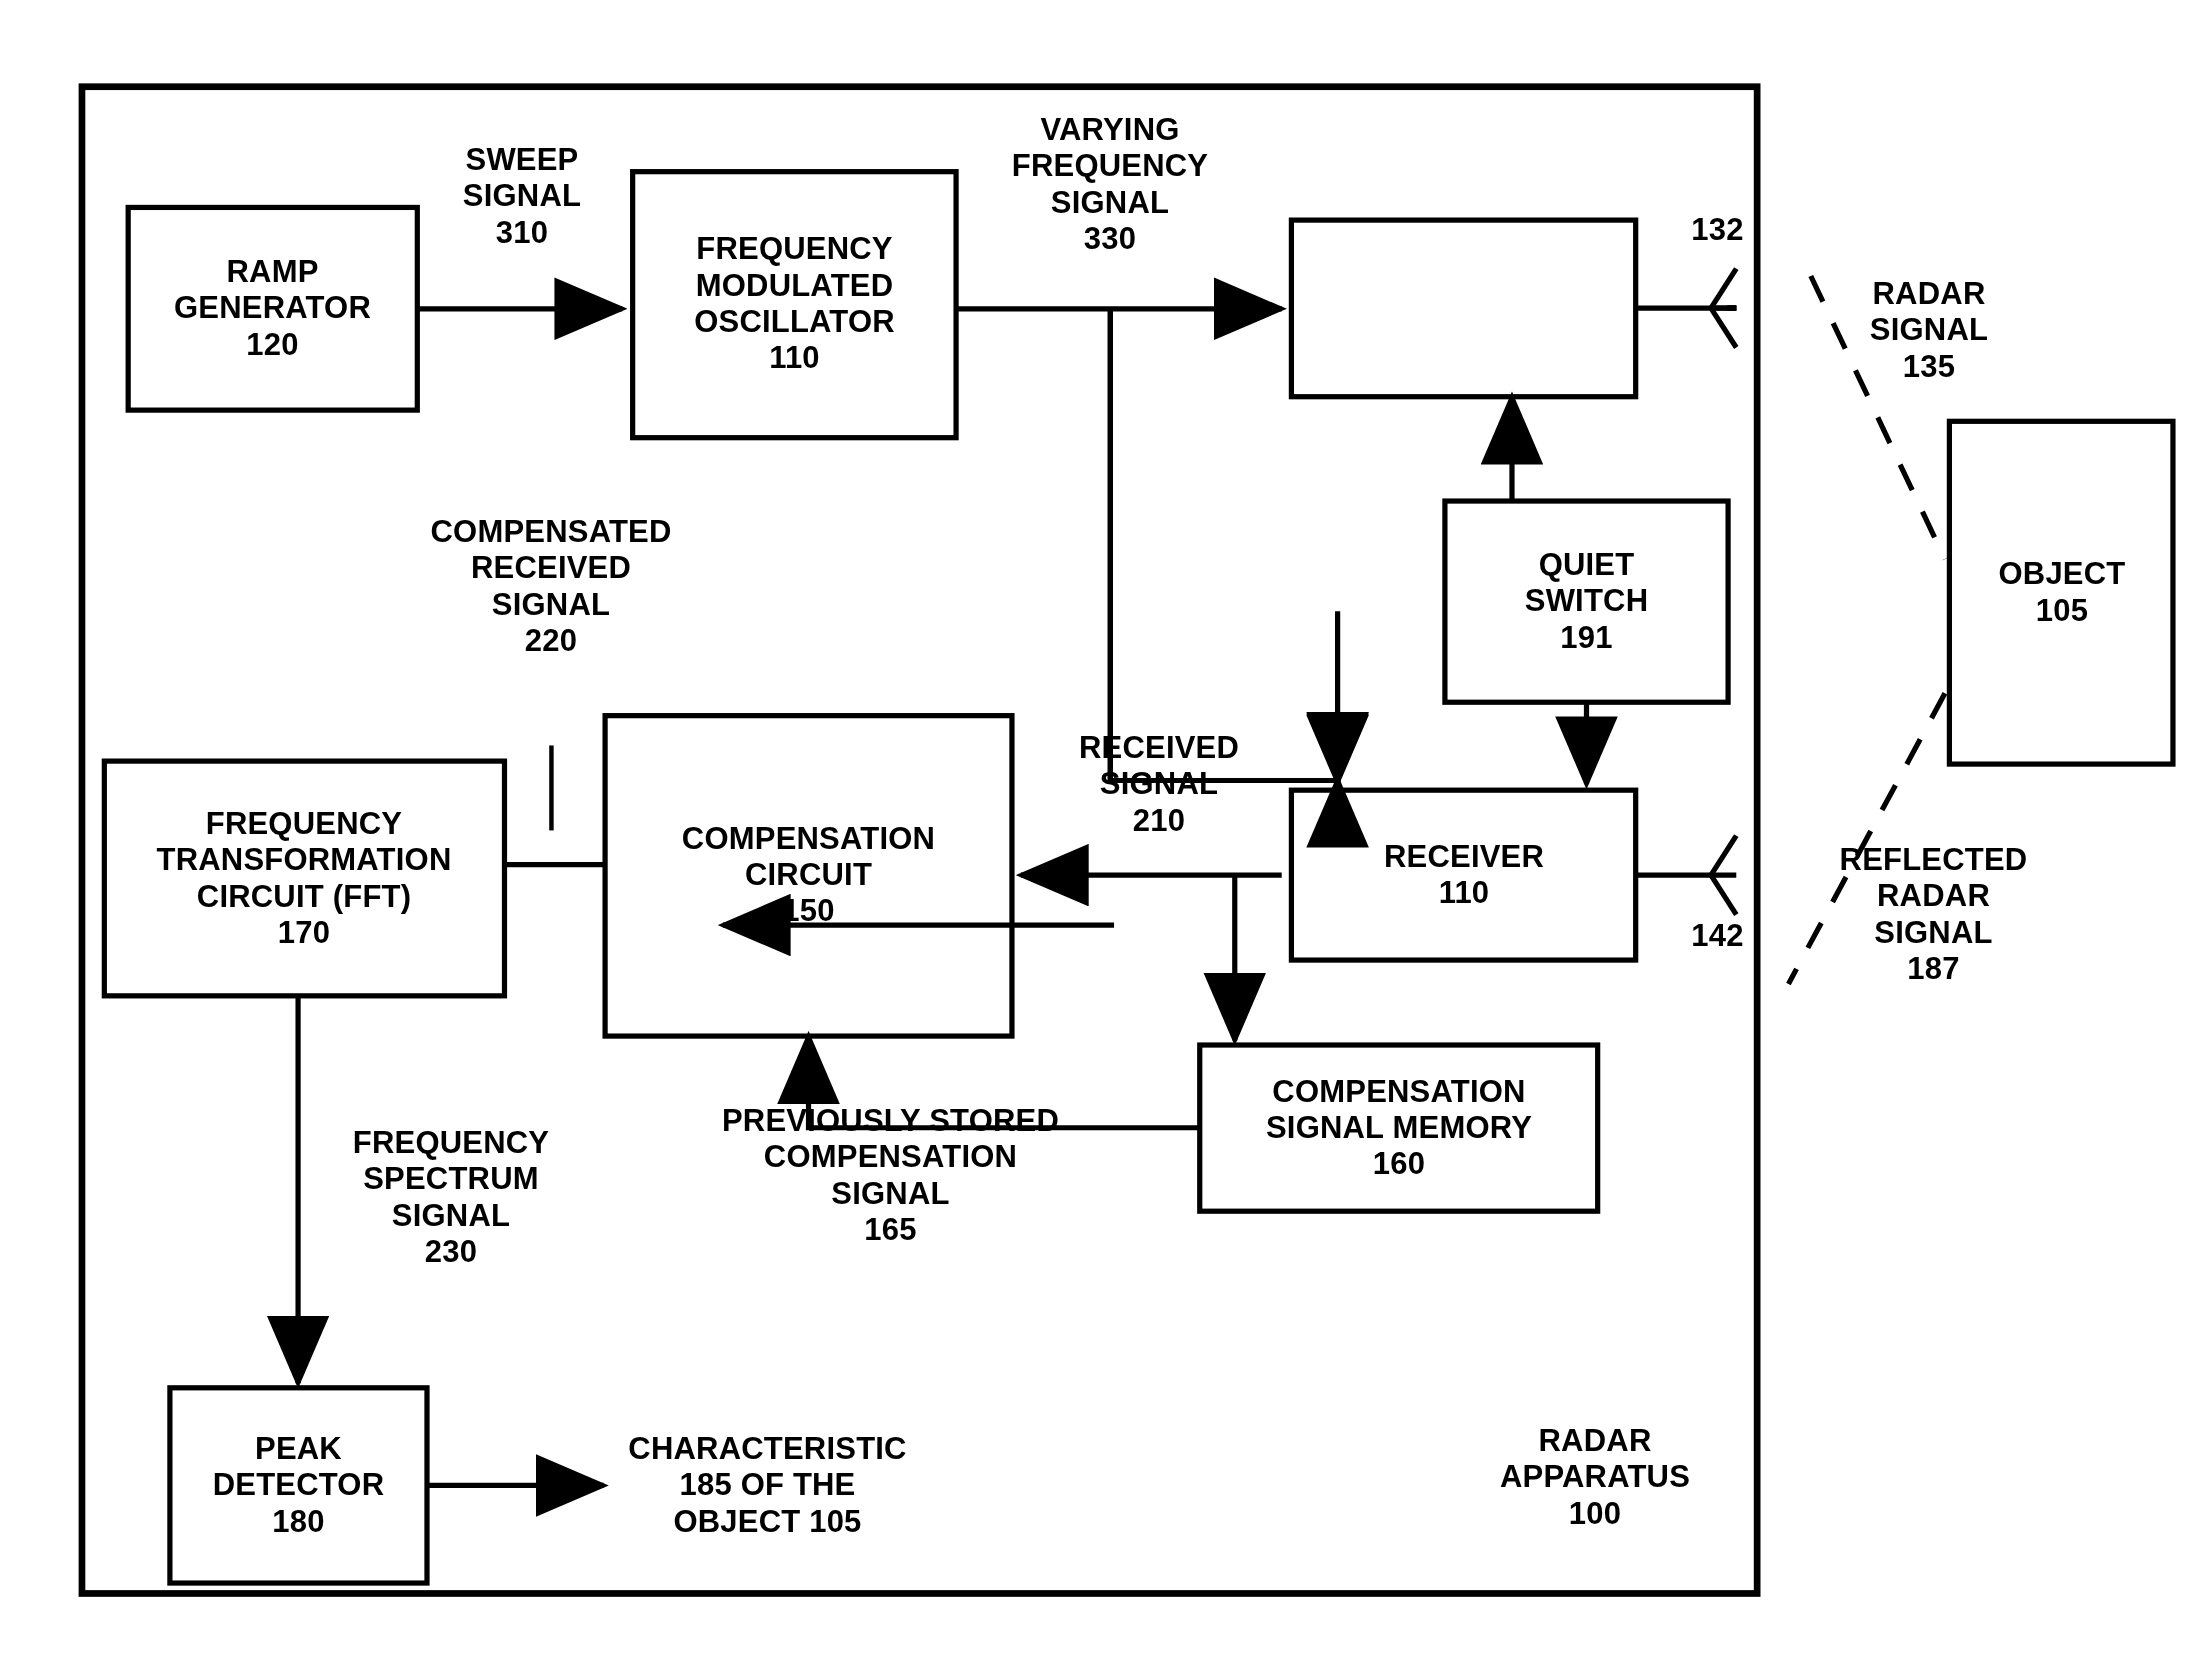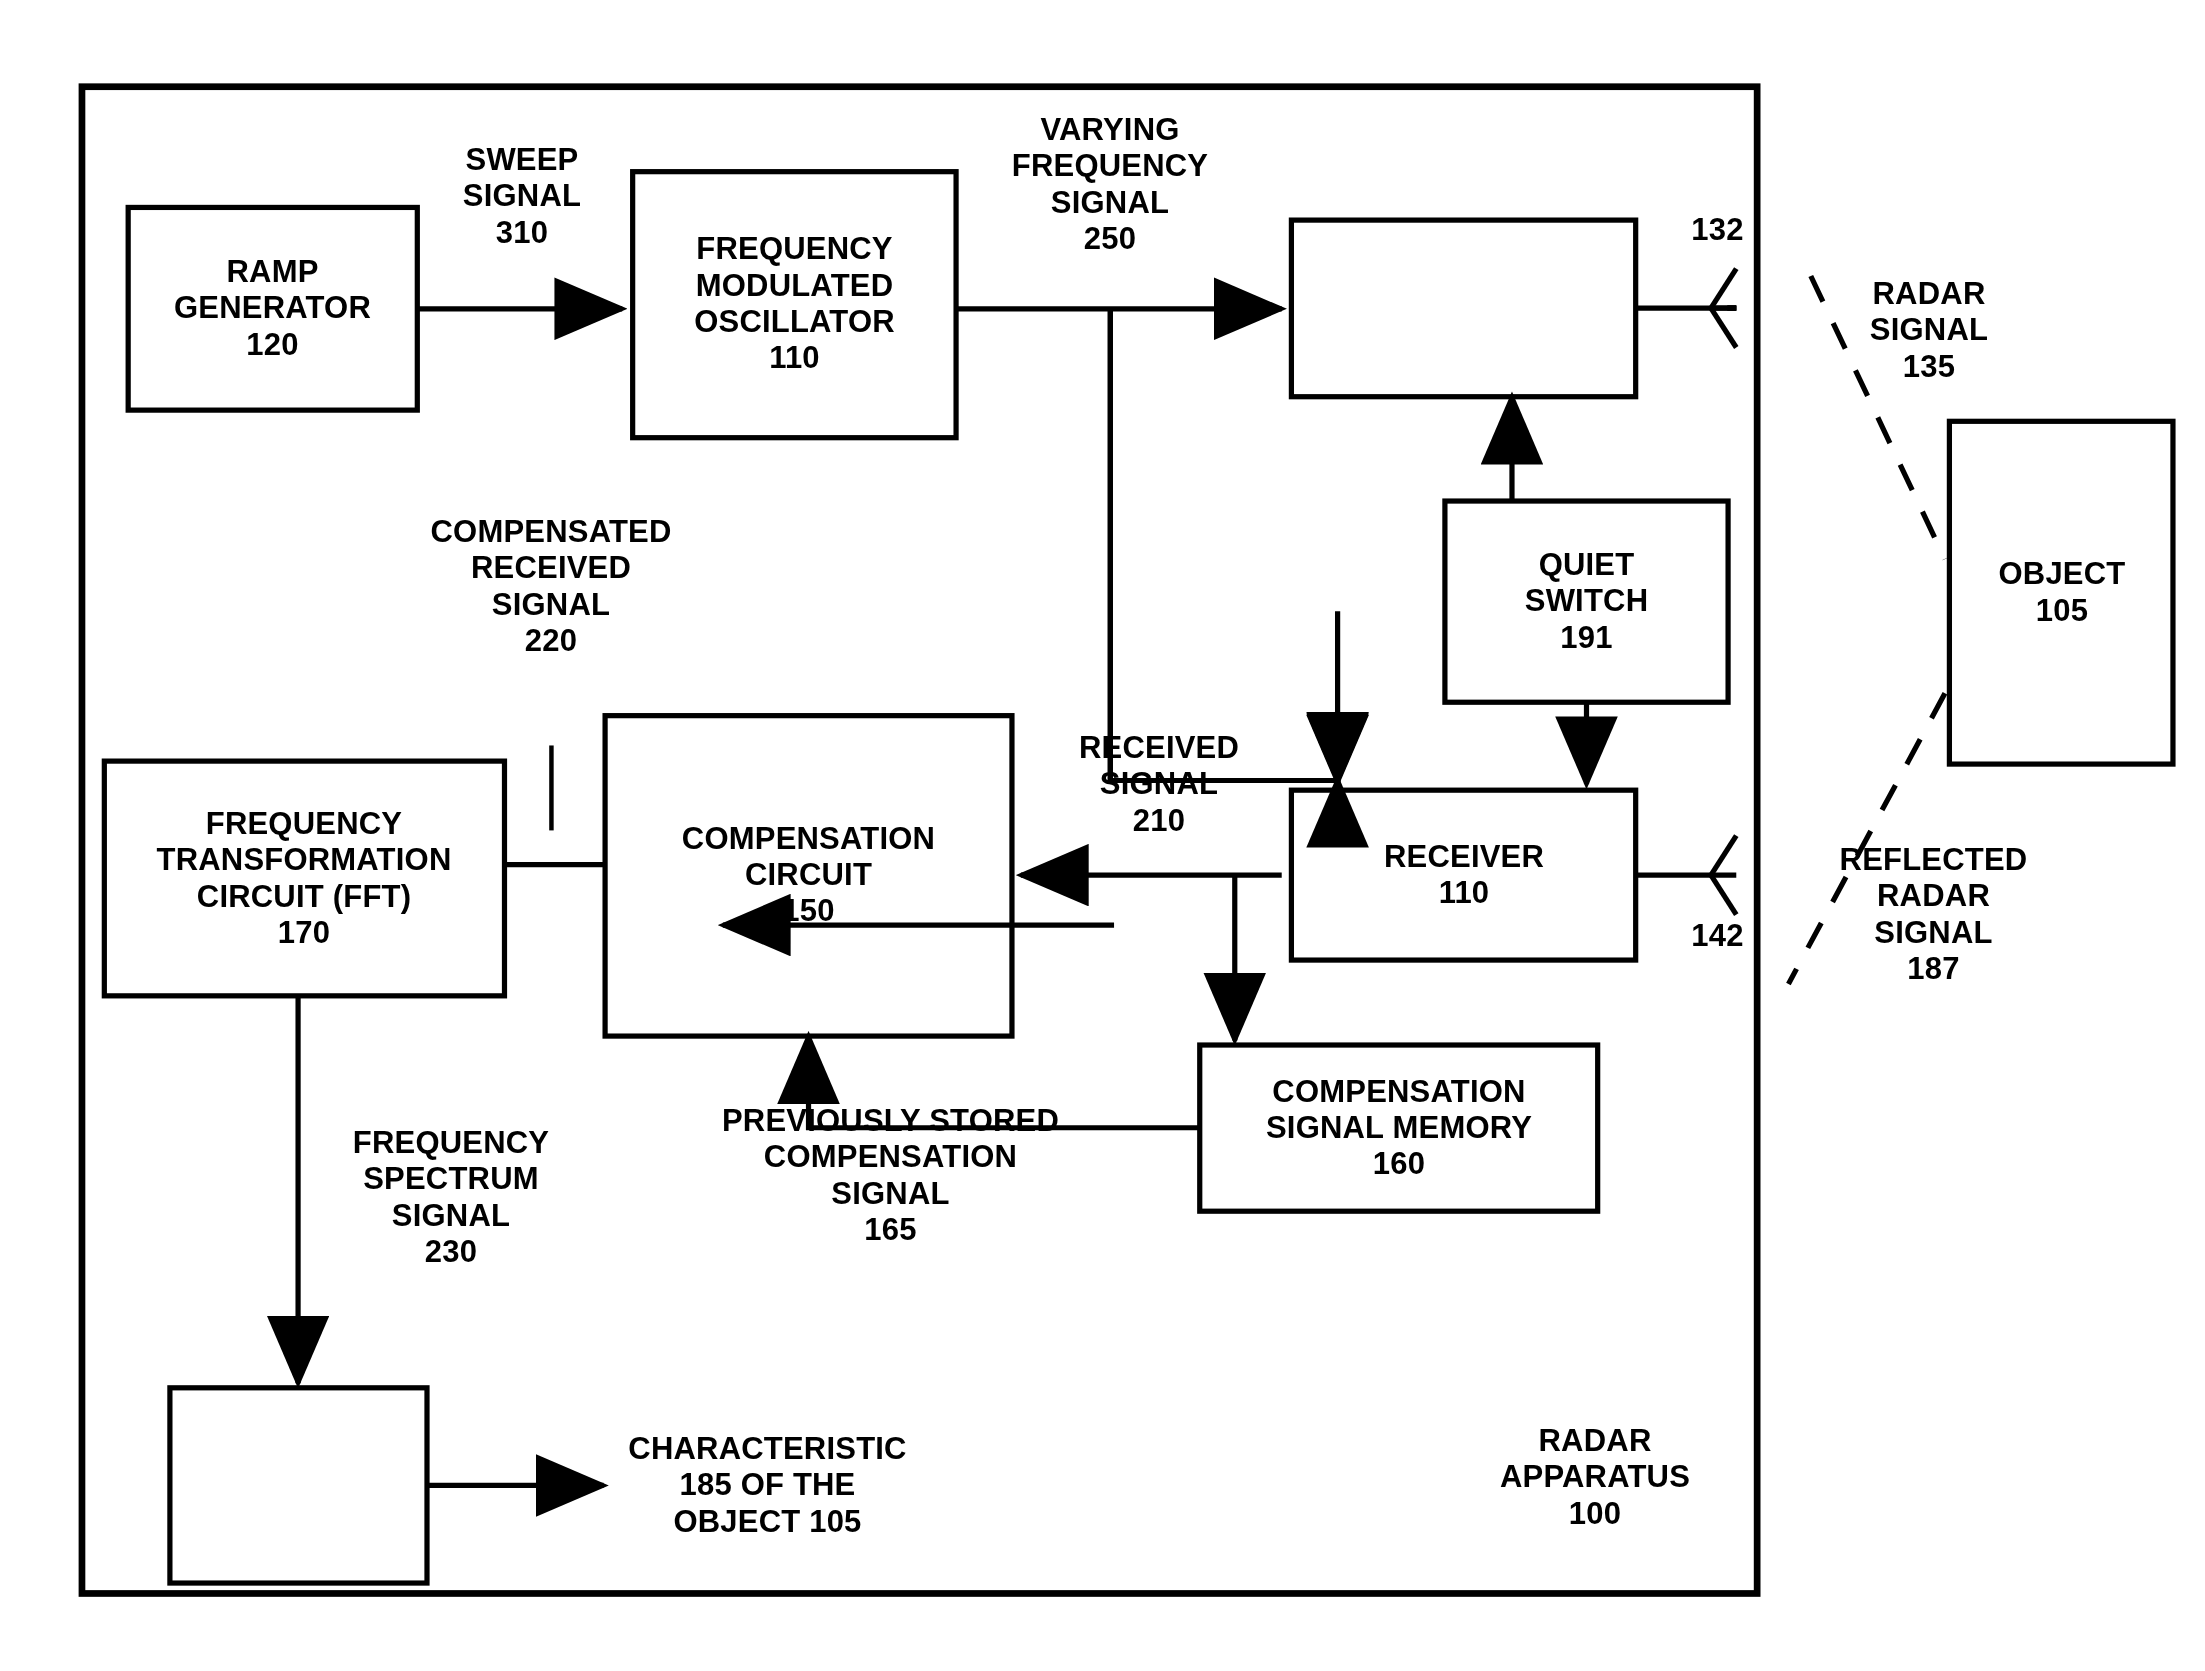--- a/index.html
+++ b/index.html
@@ -143,32 +143,35 @@
 
   <div class="lbl box-label blk" style="left:1200px;top:1045px;width:398px;height:166px;">COMPENSATION
 SIGNAL MEMORY
 160</div>
 
   <div class="lbl box-label blk" style="left:104px;top:761px;width:400px;height:235px;">FREQUENCY
 TRANSFORMATION
 CIRCUIT (FFT)
 170</div>
 
+  <div class="lbl box-label blk" style="left:170px;top:1388px;width:257px;height:195px;">PEAK
+DETECTOR
+180</div>
 
   <div class="lbl box-label blk" style="left:1950px;top:421px;width:224px;height:343px;">OBJECT
 105</div>
 
   <div class="lbl sig-label" style="left:414px;top:142px;width:216px;">SWEEP
 SIGNAL
 310</div>
 
   <div class="lbl sig-label" style="left:961px;top:112px;width:298px;">VARYING
 FREQUENCY
 SIGNAL
-250</div>
+330</div>
 
   <div class="lbl sig-label" style="left:1817px;top:276px;width:224px;">RADAR
 SIGNAL
 135</div>
 
   <div class="lbl sig-label" style="left:1807px;top:842px;width:253px;">REFLECTED
 RADAR
 SIGNAL
 187</div>
 

